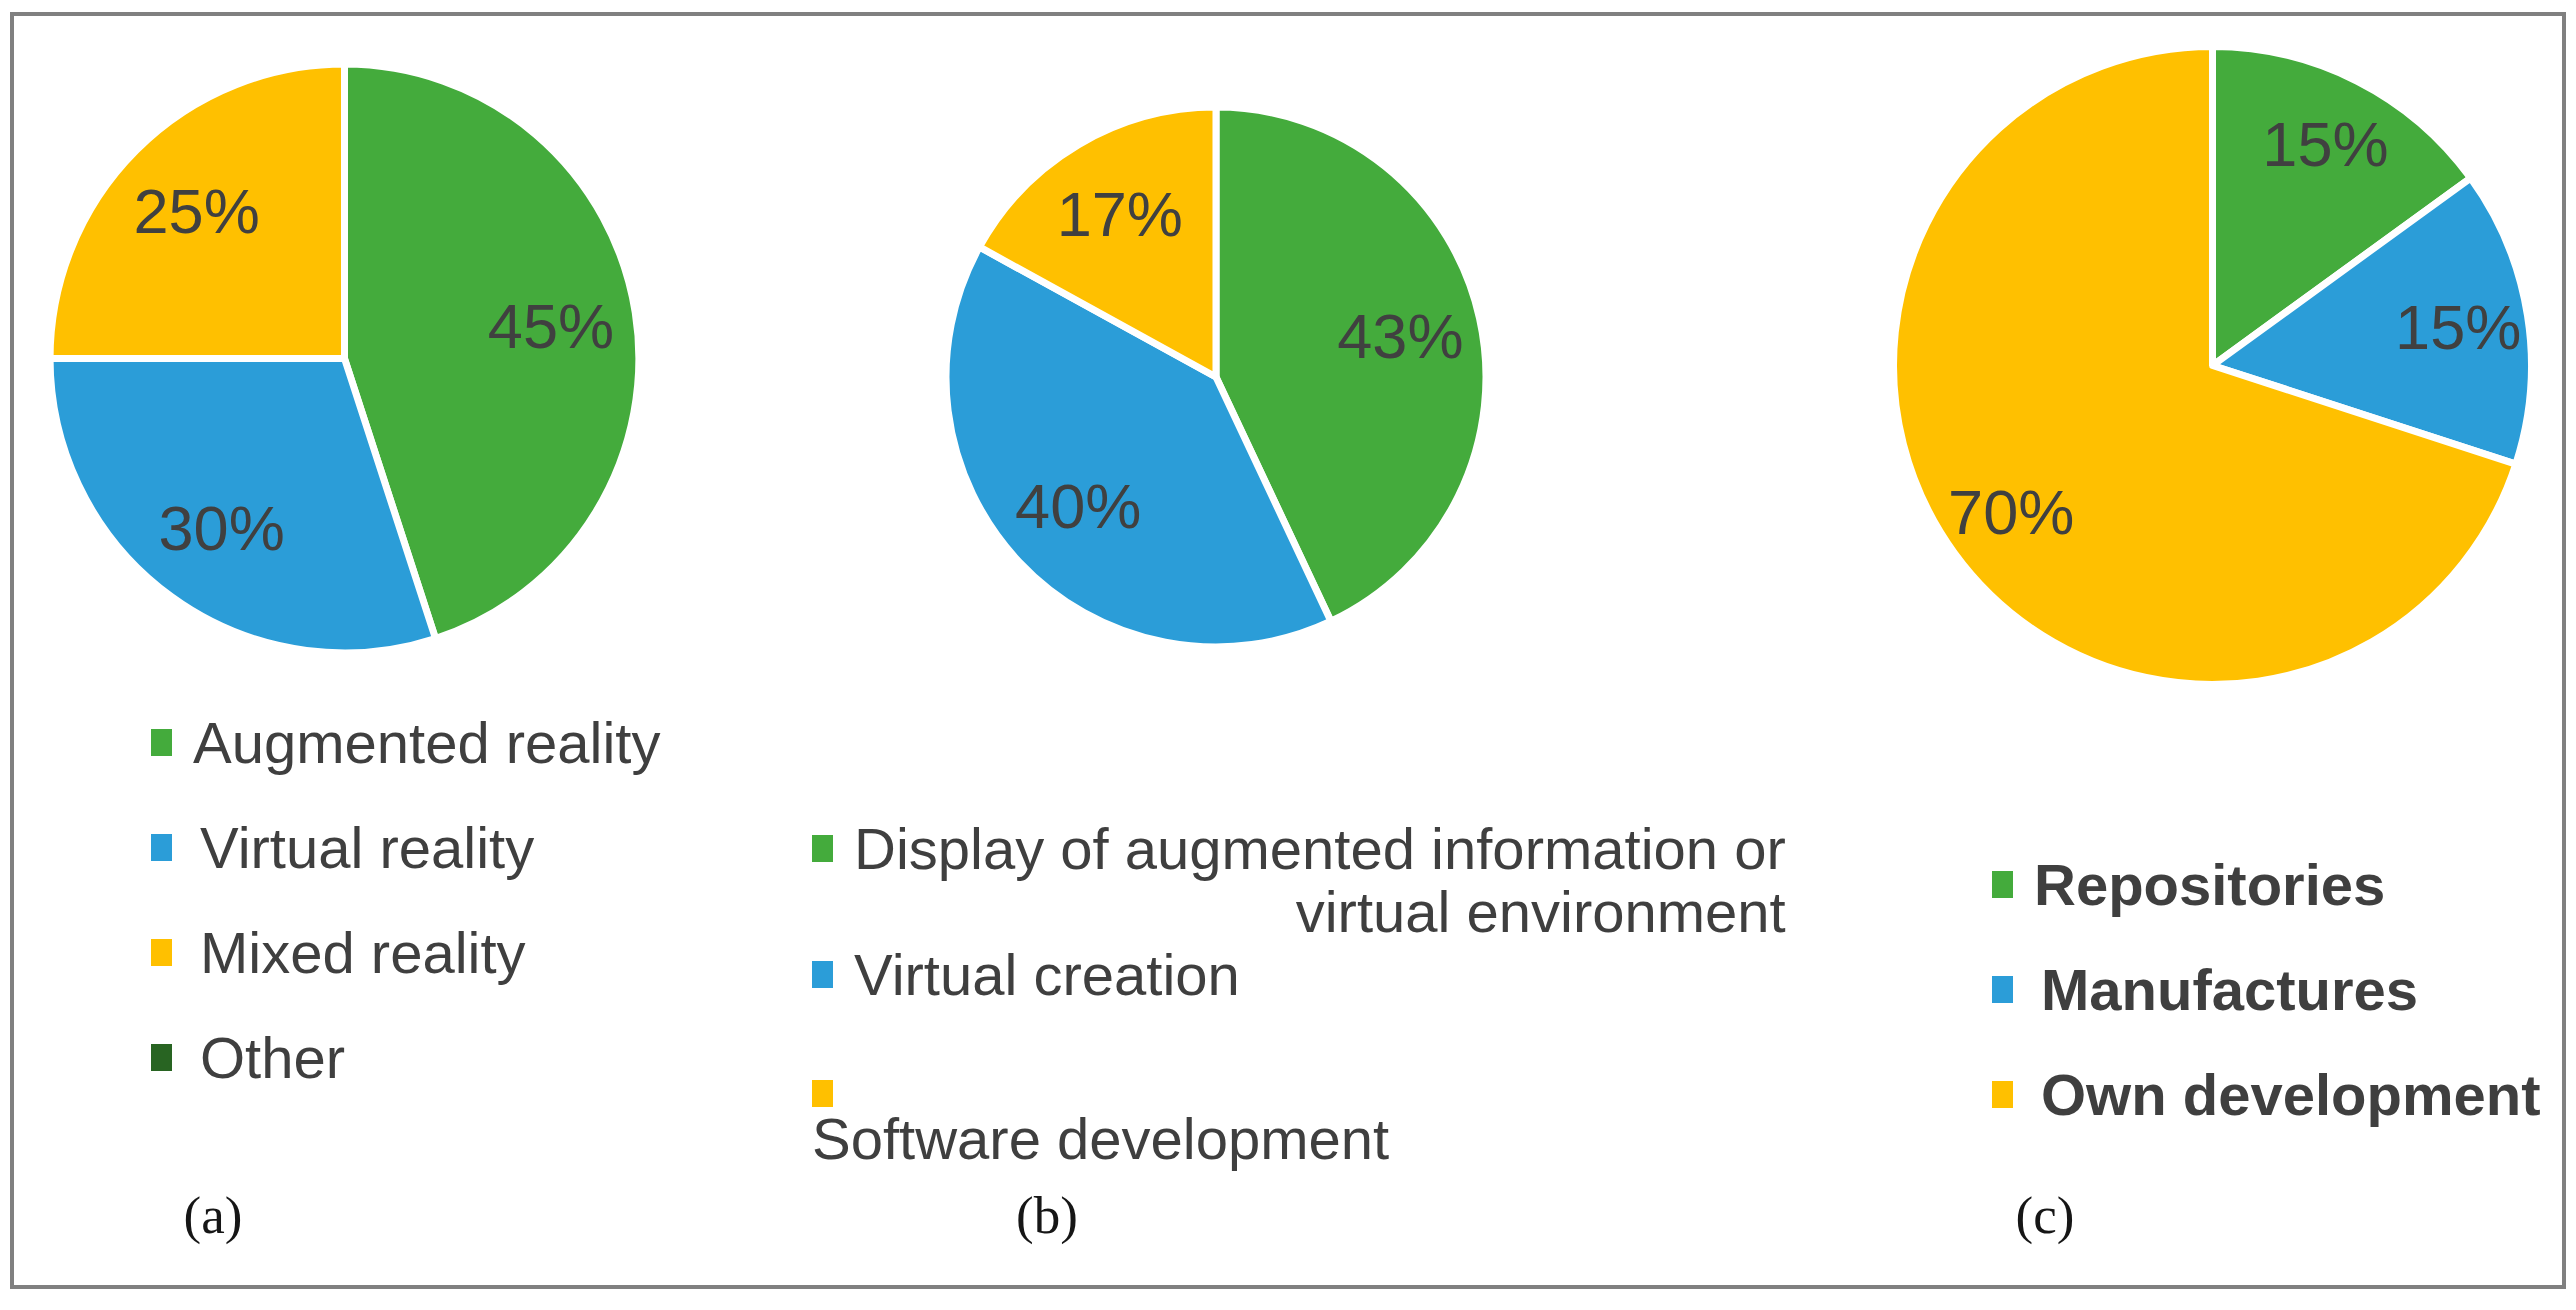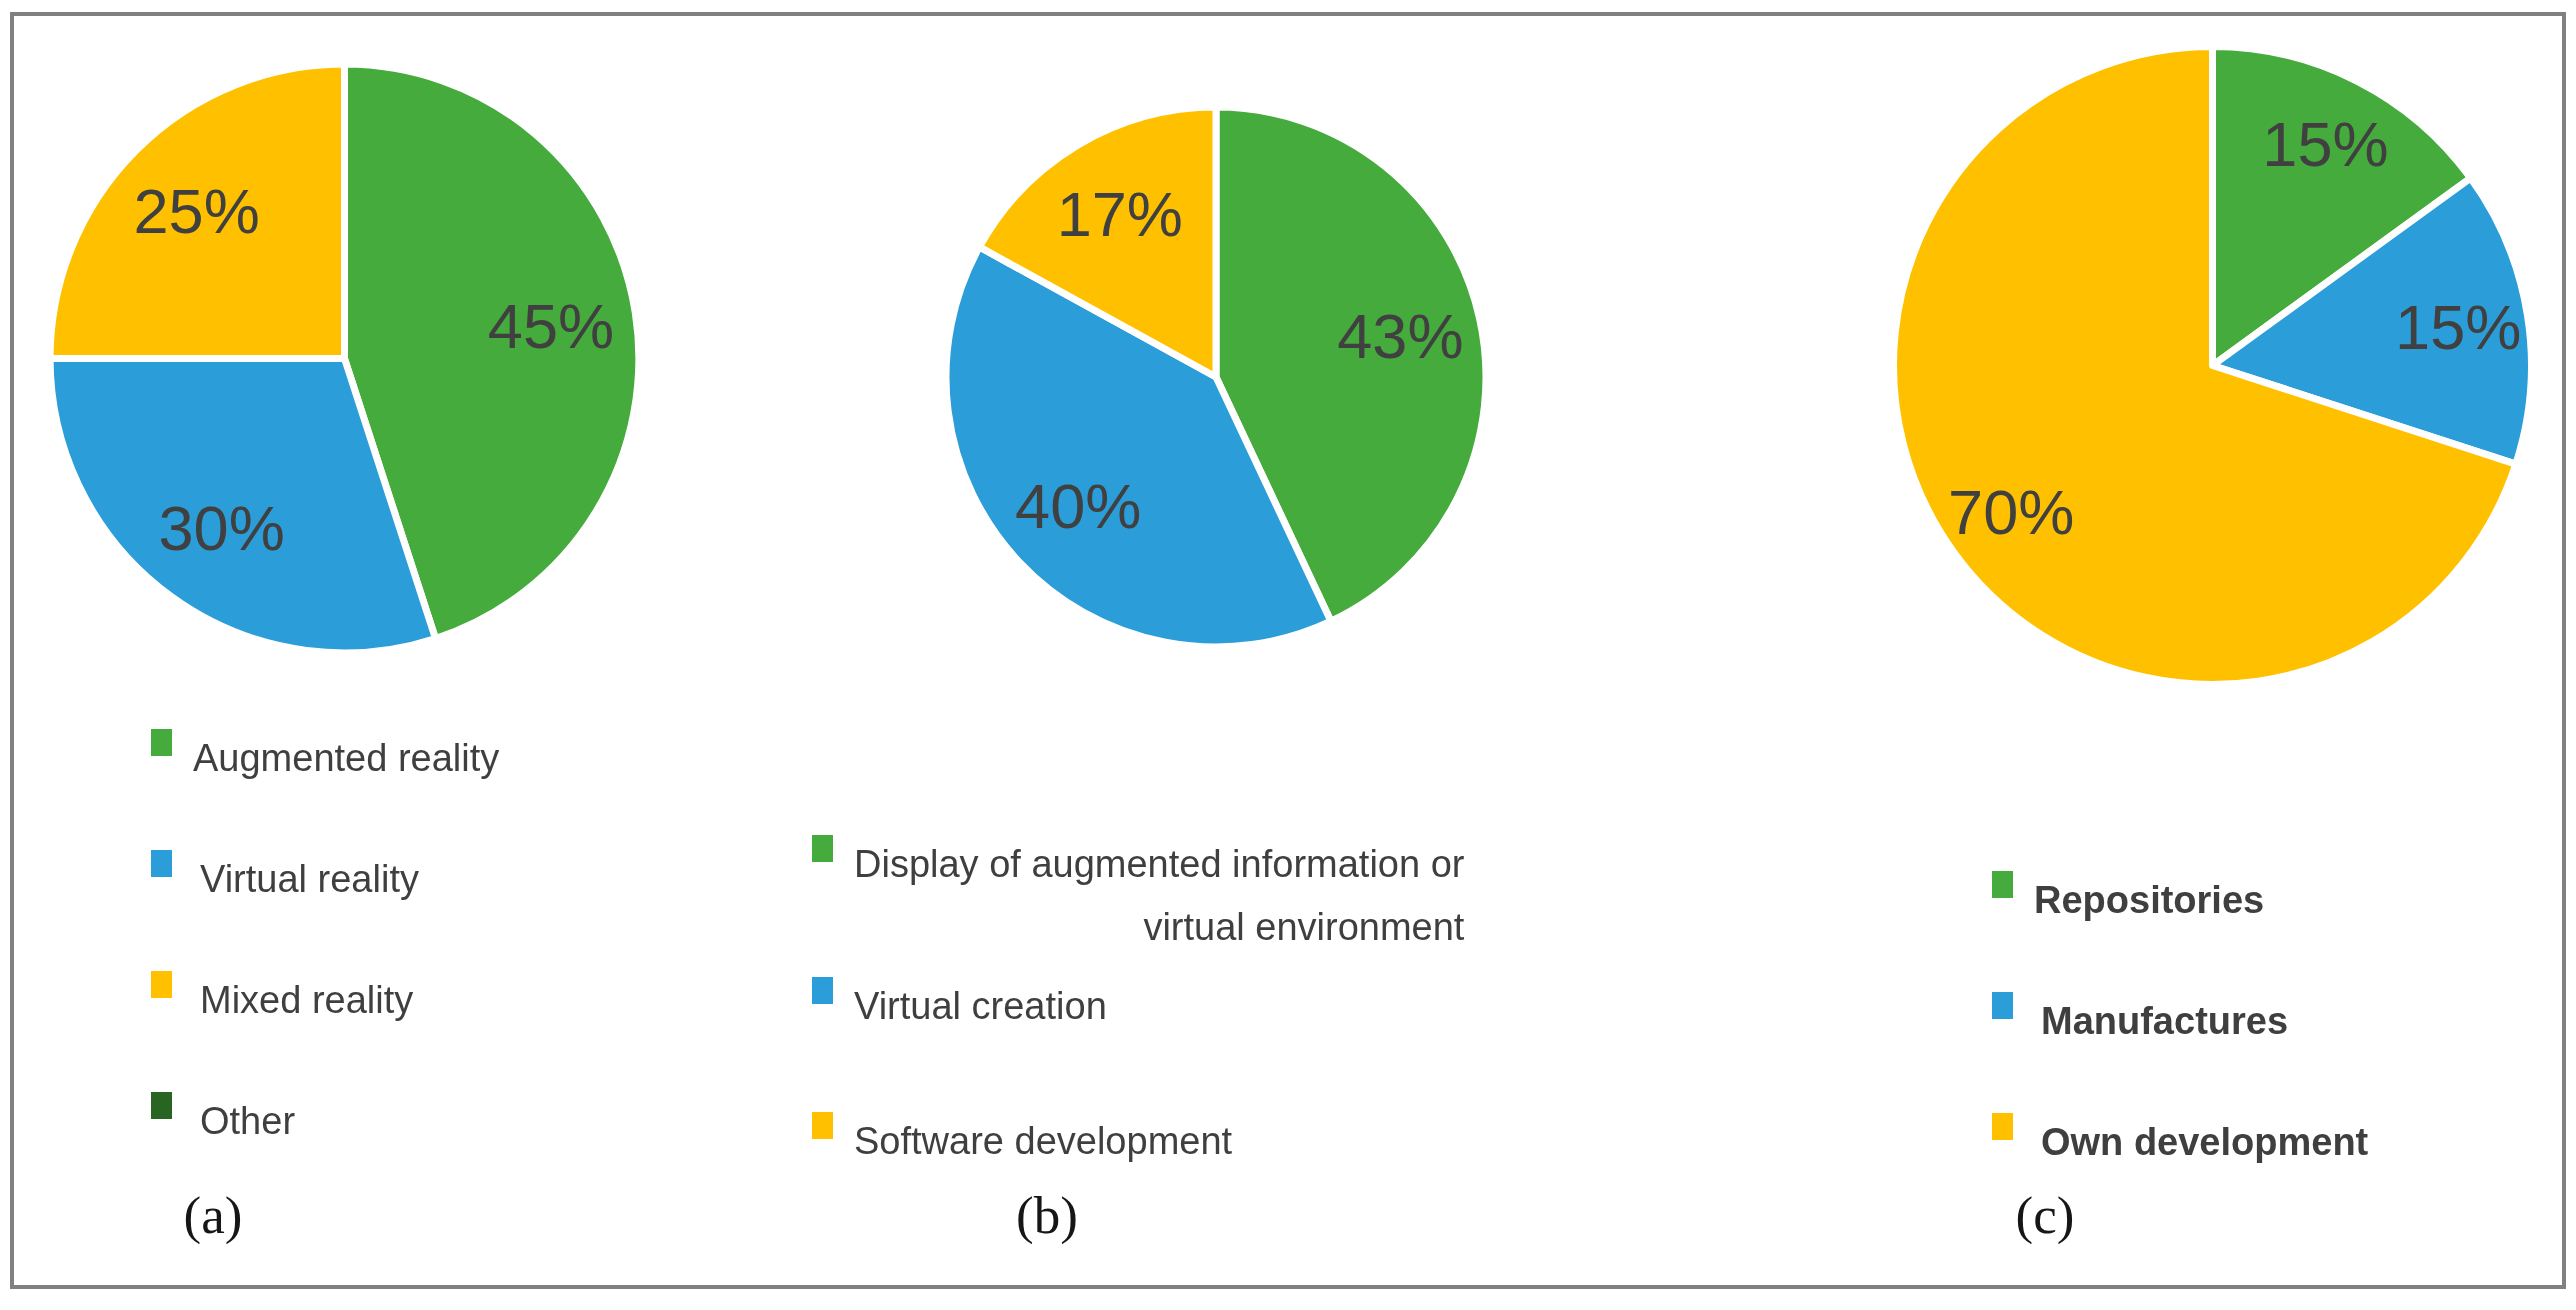--- a/index.html
+++ b/index.html
@@ -38,31 +38,30 @@
   }
   ul.legend{position:absolute;list-style:none;margin:0;padding:0;}
   .legend li{display:flex;align-items:flex-start;}
   .legend-marker{
     width:21px;height:27px;
     margin:18px 21px 0 0;
     flex:0 0 auto;
     display:inline-block;
   }
   .legend-text{
-    font-size:38px;
+    font-size:58px;
     line-height:63px;
     color:var(--legend-color);
     white-space:pre-line;
-    margin-top:16px;
   }
   .legend-a{left:151px;top:711px;}
   .legend-b{left:812px;top:817px;text-align:right;}
   .legend-c{left:1992px;top:853px;font-weight:bold;}
   .legend-a li + li, .legend-c li + li{margin-top:42px;gap:7px;}
-  .legend-b li:nth-child(3){margin-top:56px;}
+  .legend-b li:nth-child(3){margin-top:56px;flex-direction:column;}
   .caption{
     position:absolute;top:1185px;width:154px;
     text-align:center;
     font-family:"Liberation Serif",serif;
     font-size:53px;
     color:var(--caption-color);
   }
   .caption-a{left:136px;}
   .caption-b{left:970px;}
   .caption-c{left:1968px;}

